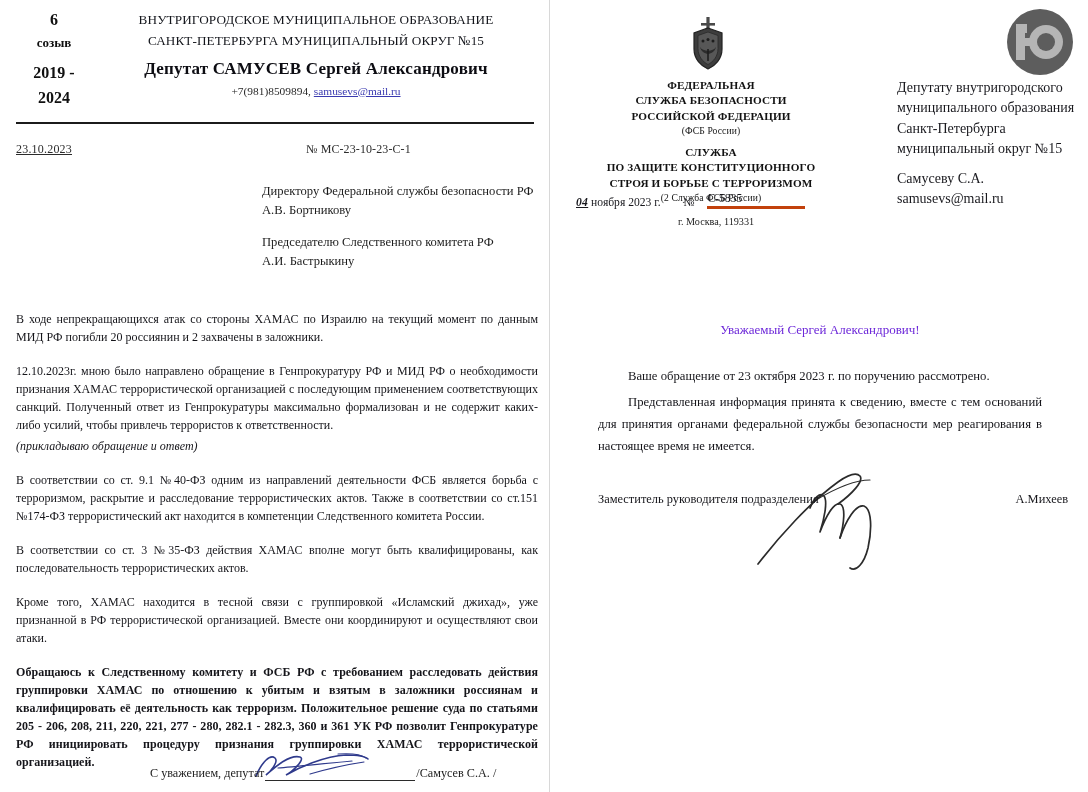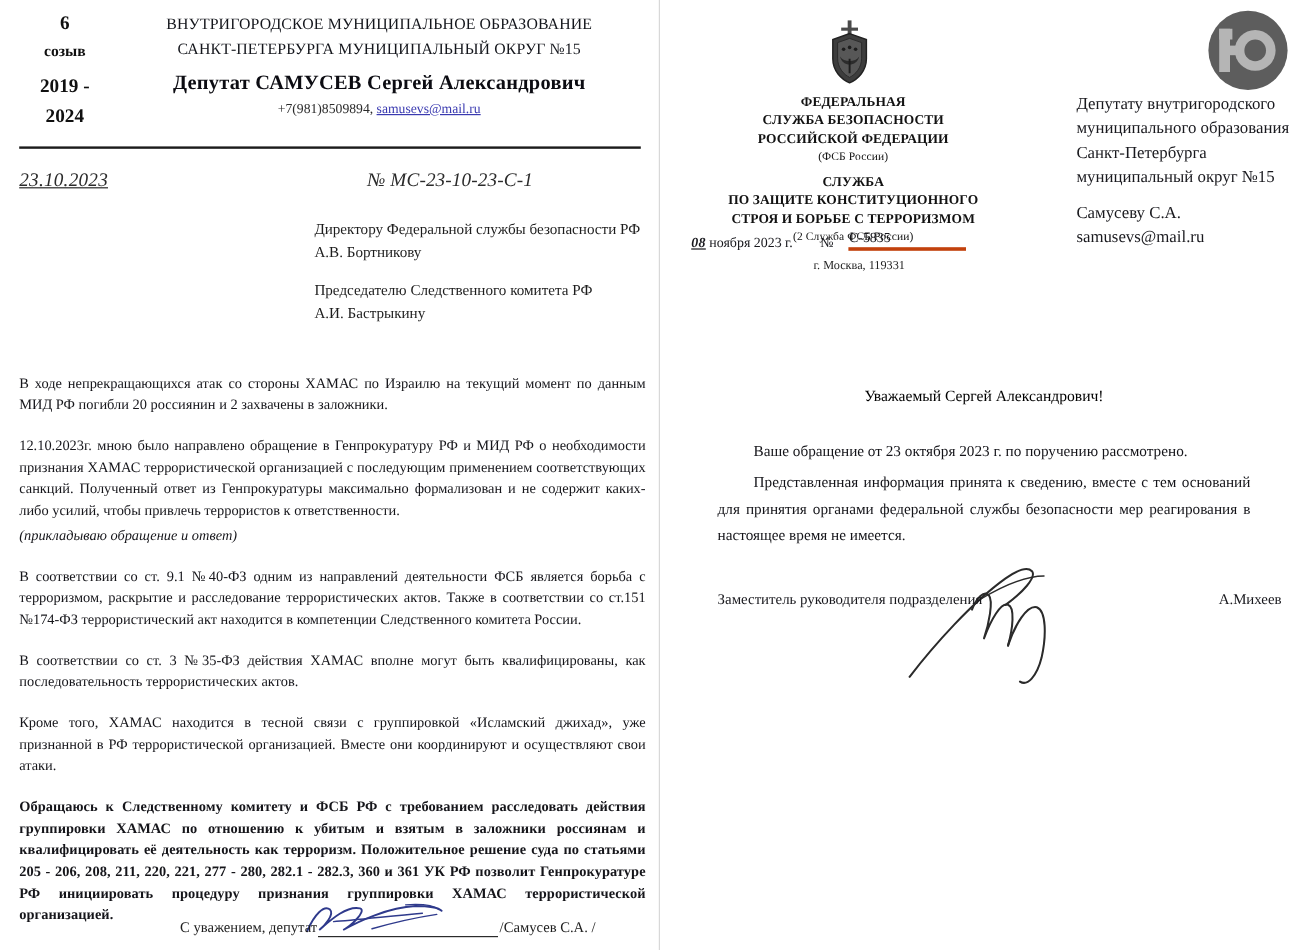--- a/index.html
+++ b/index.html
@@ -97,23 +97,22 @@
     height: 2px;
     background: #1b1b1b;
   }
 
   
   .docrow {
     position: absolute;
     left: 16px;
     top: 142px;
     width: 520px;
-    font-size: 16px;
+    font-size: 12px;
     color: #2b2b2b;
-    font-style: italic;
   }
   .docrow .date {
     text-decoration: underline;
     letter-spacing: .2px;
   }
   .docrow .num {
     position: absolute;
     left: 290px;
     top: 0;
     letter-spacing: .1px;
@@ -263,21 +262,21 @@
   .to-right .gap { height: 9px; }
 
   
   .greeting {
     position: absolute;
     left: 48px;
     top: 322px;
     width: 440px;
     text-align: center;
     font-size: 13px;
-    color: #000000;
+    color: #6d28d9;
   }
   .body-right {
     position: absolute;
     left: 46px;
     top: 366px;
     width: 444px;
     font-size: 12.7px;
     line-height: 1.72;
     color: #141419;
   }
@@ -408,21 +407,21 @@
     <div class="l">РОССИЙСКОЙ ФЕДЕРАЦИИ</div>
     <div class="l sub">(ФСБ России)</div>
     <div class="spacer"></div>
     <div class="l">СЛУЖБА</div>
     <div class="l">ПО ЗАЩИТЕ КОНСТИТУЦИОННОГО</div>
     <div class="l">СТРОЯ И БОРЬБЕ С ТЕРРОРИЗМОМ</div>
     <div class="l sub">(2 Служба ФСБ России)</div>
   </div>
 
   <div class="regrow">
-    <span class="d">08</span>
+    <span class="d">04</span>
     <span>ноября 2023 г.</span>
     <span class="nsym">№</span>
     <span class="numline">С-5835</span>
   </div>
   <div class="city">г. Москва, 119331</div>
 
   <div class="to-right">
     <div>Депутату внутригородского</div>
     <div>муниципального образования</div>
     <div>Санкт-Петербурга</div>

